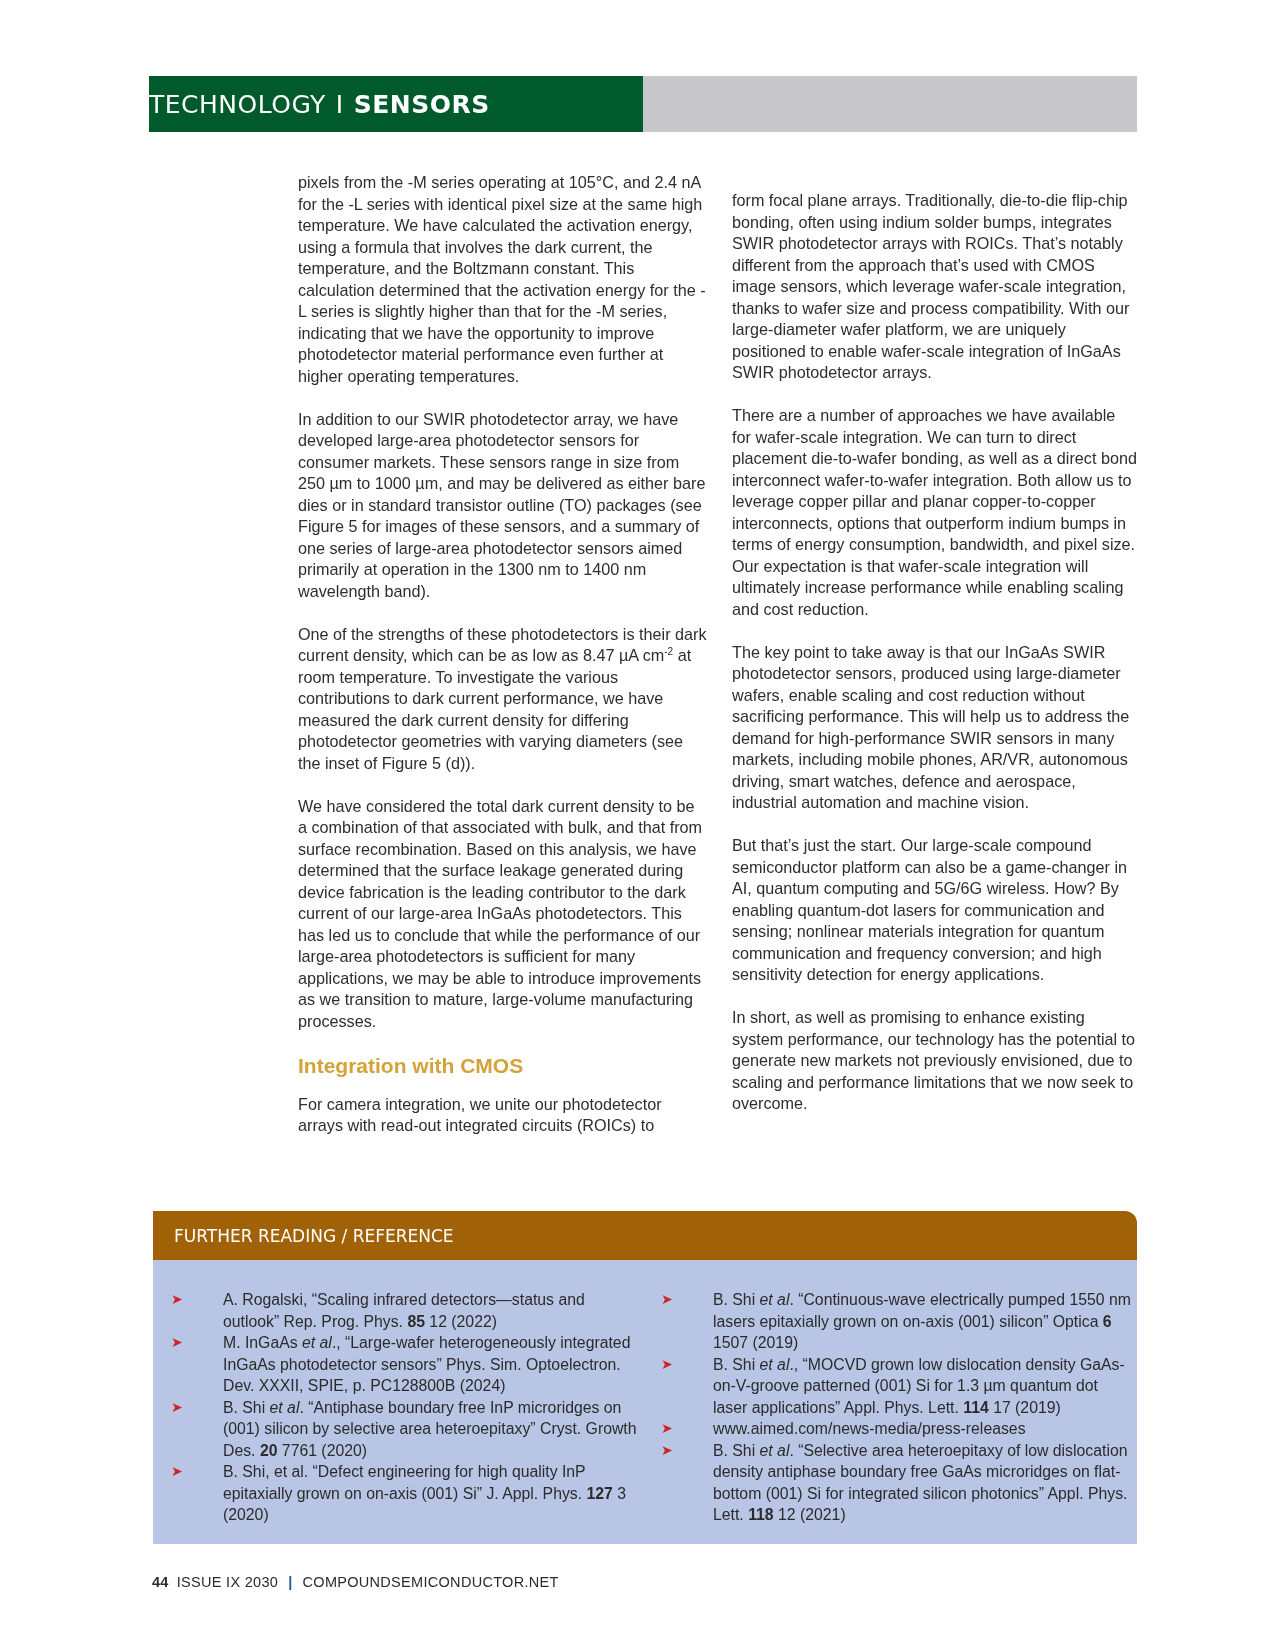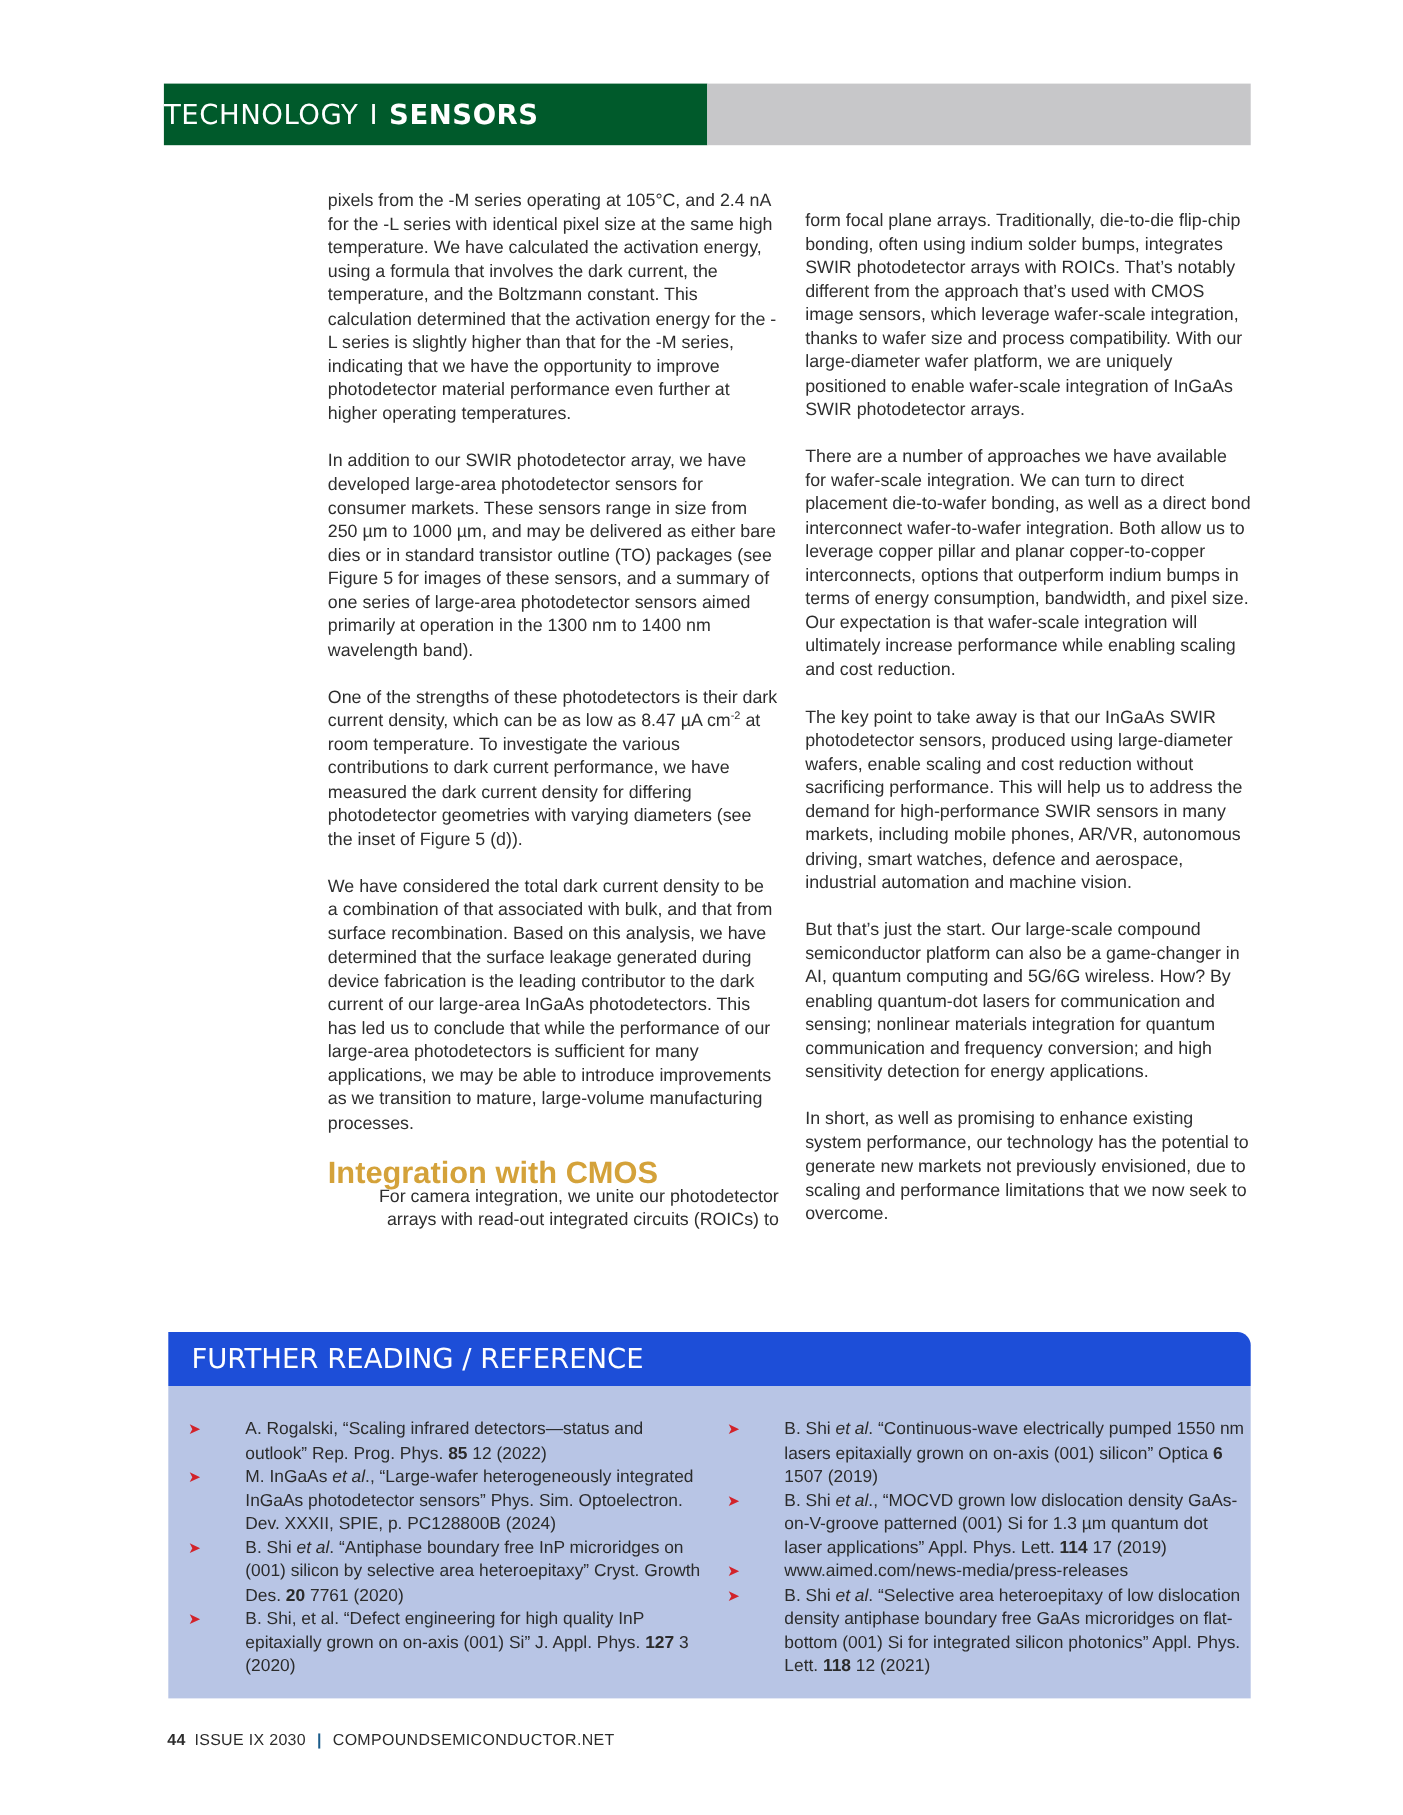--- a/index.html
+++ b/index.html
@@ -13,26 +13,26 @@
   .header .green .sep { margin:0 10px; font-weight:normal; }
   .header .green .bold { font-weight:bold; }
   .header .gray { flex:1; background:#c7c7c9; }
 
   .col { position:absolute; top:172px; width:410px; font-size:16.2px; line-height:21.5px; color:#2e2e2e; }
   .col.left { left:298px; }
   .col.right { left:732px; width:405px;margin-top:18px; }
   .col p { margin:0 0 21.5px 0; }
   .col p:last-child { margin-bottom:0; }
   sup { font-size:10px; line-height:0; vertical-align:super; }
-  .subhead { color:#d4a23a; font-size:28px; line-height:24px; margin:2px 0 0 0; }
-  .subhead + p { margin-top:0;text-align:right; }
+  .subhead { color:#d4a23a; font-size:21px; line-height:24px; margin:2px 0 0 0; }
+  .subhead + p { margin-top:16px; }
 
   .refs { position:absolute; left:153px; top:1211px; width:984px; height:333px; }
-  .refs .bar { height:49px; background:#1d4ed8; border-top-right-radius:12px;
-         color:#fff; font-family:"DejaVu Sans", sans-serif; font-size:25px;
+  .refs .bar { height:49px; background:#a16207; border-top-right-radius:12px;
+         color:#fff; font-family:"DejaVu Sans", sans-serif; font-size:17px;
          display:flex; align-items:center; padding-left:21px; box-sizing:border-box; }
   .refs .body { height:284px; background:#b8c5e5; display:flex; padding:29px 0 0 18px; box-sizing:border-box; }
   .refs ul { list-style:none; margin:0; padding:0; font-size:15.8px; line-height:21.5px; color:#2b2b2b; }
   .refs ul.l { width:470px; }
   .refs ul.r { width:470px; margin-left:20px; }
   .refs li { display:flex; }
   .refs .arrow { width:20px; flex:0 0 20px; color:#d2232a; font-size:14px; }
   .refs .txt { flex:1;margin-left:32px; }
 
   .footer { position:absolute; left:152px; top:1574px; font-family:Liberation Sans, sans-serif;

